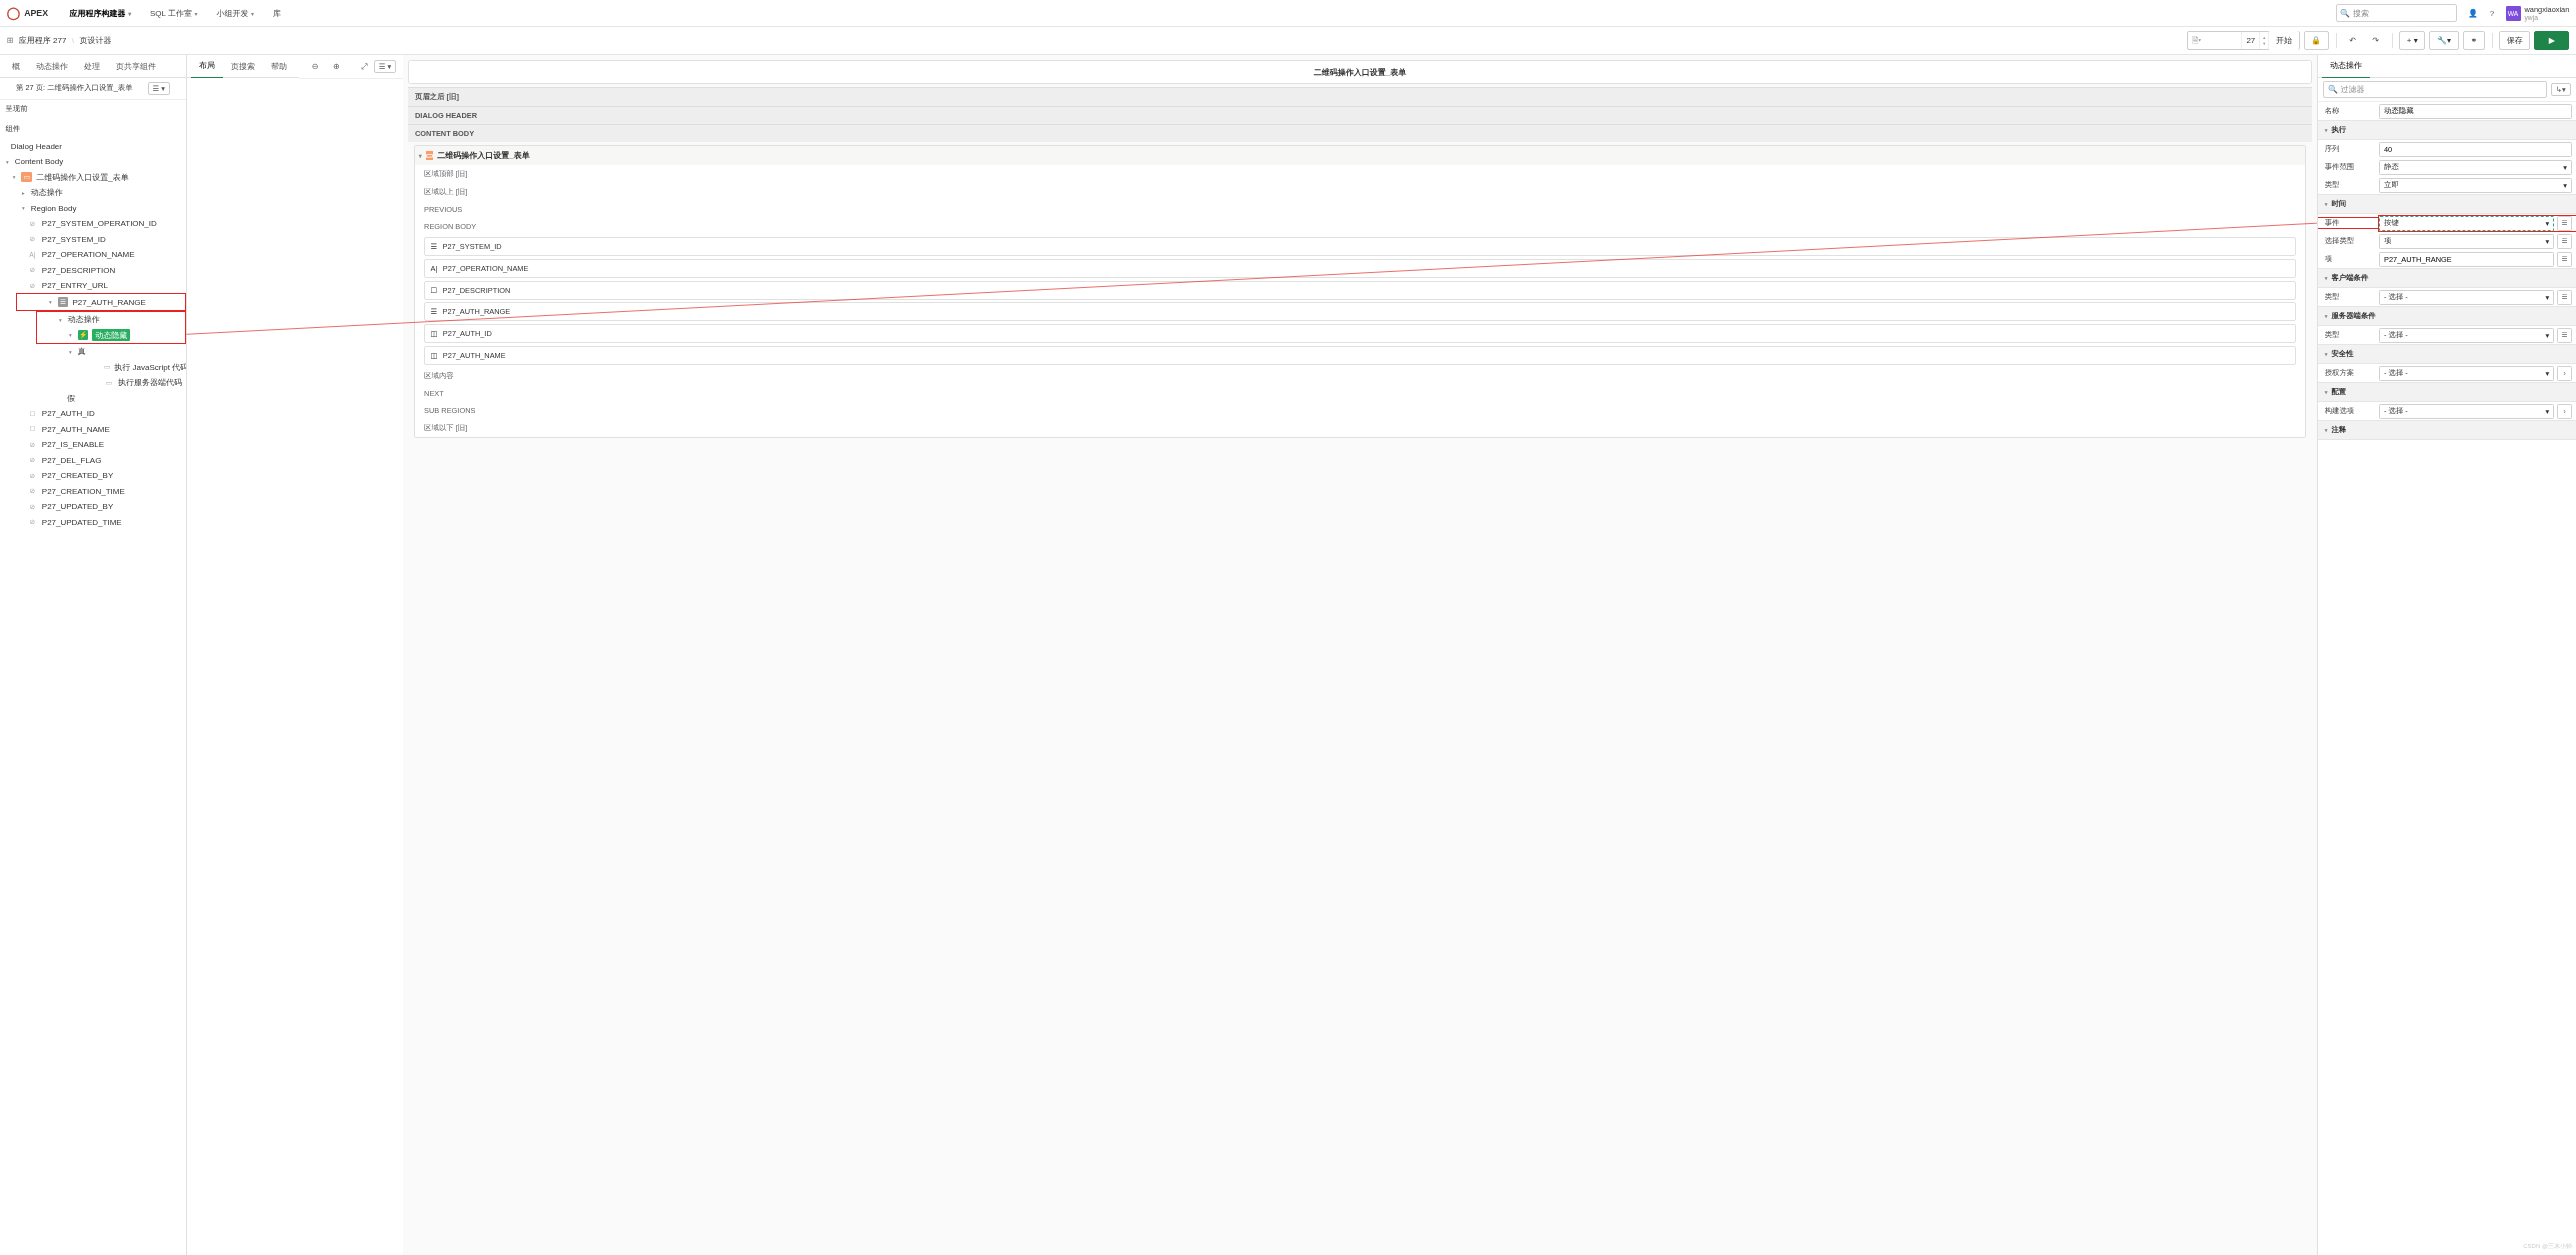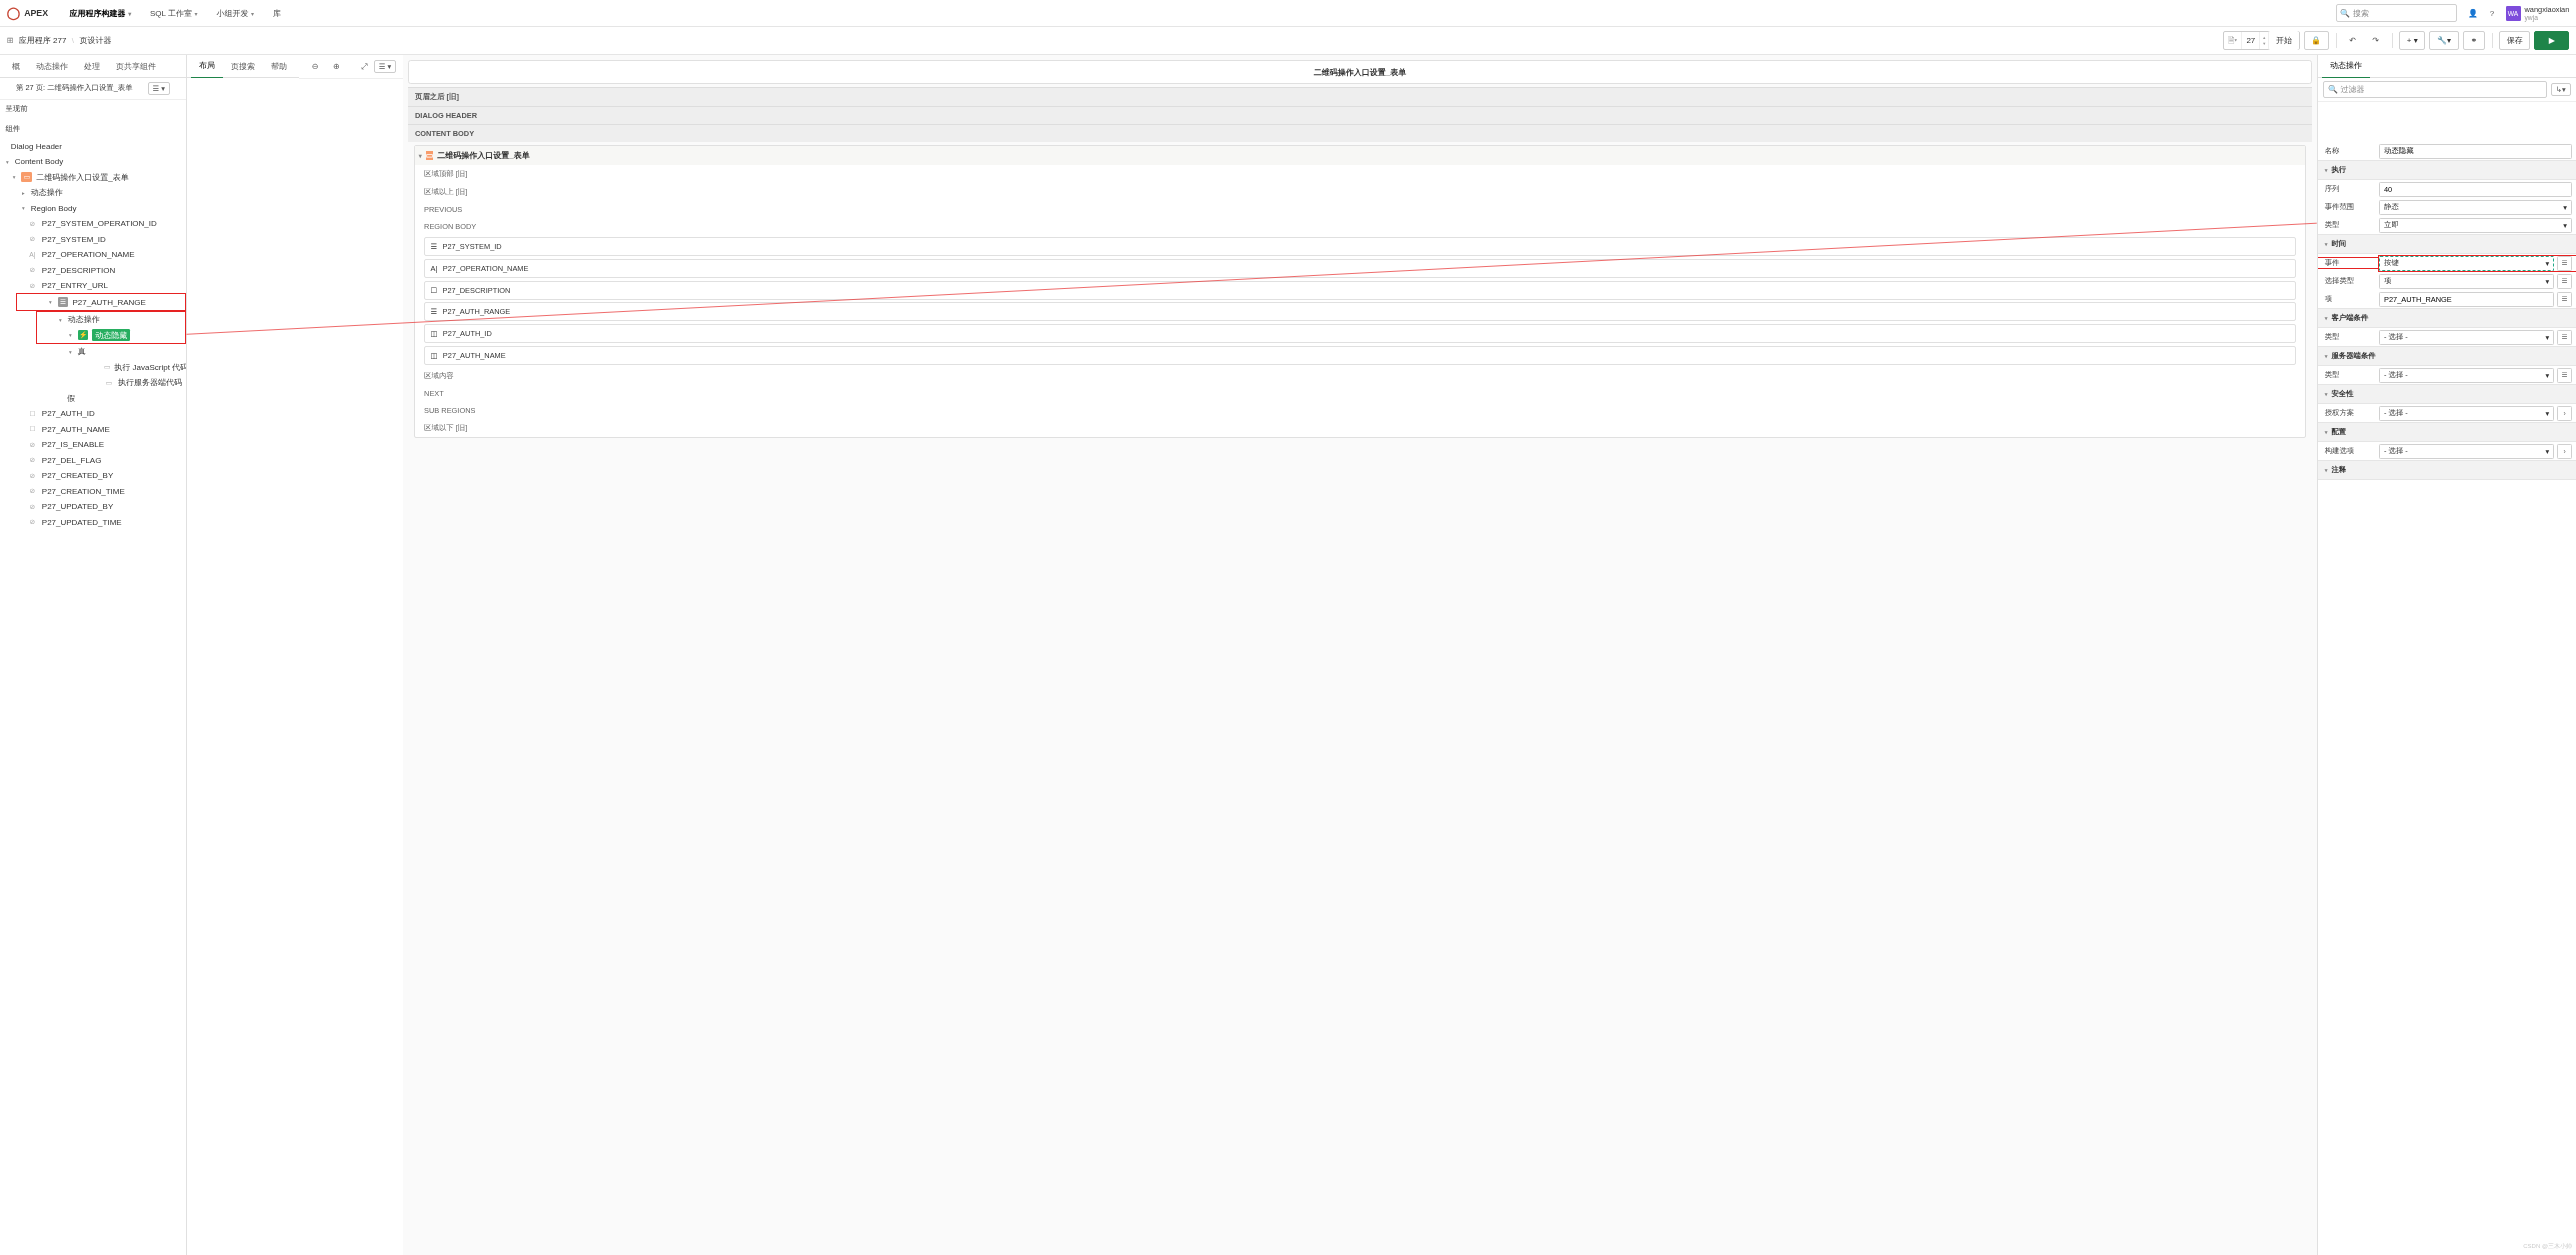--- a/index.html
+++ b/index.html
@@ -18,21 +18,21 @@
 .user-info { display: flex; align-items: center; gap: 4px; margin-left: 4px; }
 .user-name { font-size: 7.4px; }
 .user-name .sub { color: #999; font-size: 6.7px; }
 
 .sub-header { height: 28px; display: flex; align-items: center; padding: 0 6.7px; border-bottom: 0.7px solid #e5e5e5; background: #fff; }
 .breadcrumb { display: flex; align-items: center; gap: 5.4px; }
 .breadcrumb .bc-icon { color: #777; }
 .breadcrumb .sep { color: #ccc; }
 .toolbar-right { display: flex; align-items: center; gap: 4px; }
 .tb-select { border: 0.7px solid #ccc; height: 19px; display: flex; align-items: center; border-radius: 2px; }
-.tb-select .pg { width: 19px; text-align: center; border-left: 0.7px solid #eee; border-right: 0.7px solid #eee; height: 100%; display: flex; align-items: center; justify-content: center; }
+.tb-select .pg { width: 19px; text-align: center; border-left: 0.7px solid #eee; border-right: 0.7px solid #eee; height: 100%; display: flex; align-items: center; justify-content: center; margin-left: 36px; }
 .tb-select .stepper { display: flex; flex-direction: column; }
 .tb-select .stepper span { font-size: 4px; color: #999; line-height: 5.4px; padding: 0 2px; }
 .tb-btn { border: 0.7px solid #d0d0d0; height: 19px; padding: 0 6.7px; display: flex; align-items: center; border-radius: 2px; cursor: pointer; background: #fff; }
 .tb-btn.green { background: #1e8449; color: #fff; border-color: #1e8449; width: 35px; justify-content: center; }
 .sep-v { width: 0.7px; height: 15px; background: #e0e0e0; margin: 0 2.7px; }
 
 .main-layout { display: flex; height: calc(100vh - 55px); }
 .left-panel { width: 187px; border-right: 0.7px solid #e0e0e0; display: flex; flex-direction: column; overflow: hidden; }
 .center-panel { flex: 1; display: flex; flex-direction: row; overflow: hidden; background: #fff; }
 .right-panel { width: 259px; border-left: 0.7px solid #e0e0e0; display: flex; flex-direction: column; overflow: hidden; }
@@ -61,21 +61,21 @@
 .center-body { flex: 1; padding: 5.4px; overflow-y: auto; background: #fafafa; }
 .canvas-box { background: #fff; border: 0.7px solid #e0e0e0; border-radius: 2.7px; padding: 5.4px; text-align: center; font-weight: bold; margin-bottom: 2.7px; }
 .layout-section { background: #eee; padding: 4px 6.7px; font-weight: bold; font-size: 7.4px; color: #555; border-top: 0.7px solid #ddd; }
 .layout-region { margin: 2.7px 5.4px; background: #fff; border: 0.7px solid #e0e0e0; border-radius: 2px; }
 .layout-region-head { display: flex; align-items: center; gap: 4px; padding: 4px; font-weight: bold; background: #f7f7f5; }
 .layout-field { margin: 2.7px 9.4px; border: 0.7px solid #e0e0e0; border-radius: 2px; padding: 4px 5.4px; display: flex; align-items: center; gap: 5.4px; background: #fff; font-size: 7.4px; }
 .layout-inner-section { padding: 4px 9.4px; font-size: 7.4px; color: #666; text-transform: uppercase; }
 
 .right-toolbar { height: 24px; display: flex; align-items: center; padding: 0 5.4px; gap: 4px; border-bottom: 0.7px solid #eee; }
 .filter-box { flex: 1; height: 17.5px; border: 0.7px solid #d0d0d0; border-radius: 2px; display: flex; align-items: center; padding: 0 4px; color: #888; }
-.props { overflow-y: auto; flex: 1; margin-top: 40px; }
+.props { overflow-y: auto; flex: 1; }
 .prop-row { display: flex; align-items: center; min-height: 18px; }
 .prop-label { width: 61px; padding-left: 6.7px; color: #444; font-size: 7.4px; }
 .prop-value { flex: 1; padding-right: 4px; }
 .prop-input { width: 100%; height: 15px; border: 0.7px solid #d0d0d0; border-radius: 1.3px; padding: 0 4px; font-size: 7.4px; background: #fff; }
 .prop-select { width: 100%; height: 15px; border: 0.7px solid #d0d0d0; border-radius: 1.3px; padding: 0 4px; font-size: 7.4px; display: flex; align-items: center; justify-content: space-between; background: #fff; }
 .prop-section { background: #f2f2f2; padding: 4px 6.7px; font-weight: bold; font-size: 7.4px; display: flex; align-items: center; gap: 4px; border-top: 0.7px solid #e5e5e5; border-bottom: 0.7px solid #e5e5e5; }
 .prop-section::before { content: "▾"; font-size: 5.4px; color: #888; }
 .aux-btn { width: 15px; height: 15px; border: 0.7px solid #d0d0d0; border-radius: 1.3px; display: inline-flex; align-items: center; justify-content: center; margin-left: 2.7px; font-size: 6.7px; color: #666; }
 .prop-row.hl-red .prop-label, .prop-row.hl-red .prop-value { outline: 1px solid #e62222; outline-offset: -0.7px; }
 .prop-row.hl-red .prop-select { border: 0.7px dashed #2a8; }

